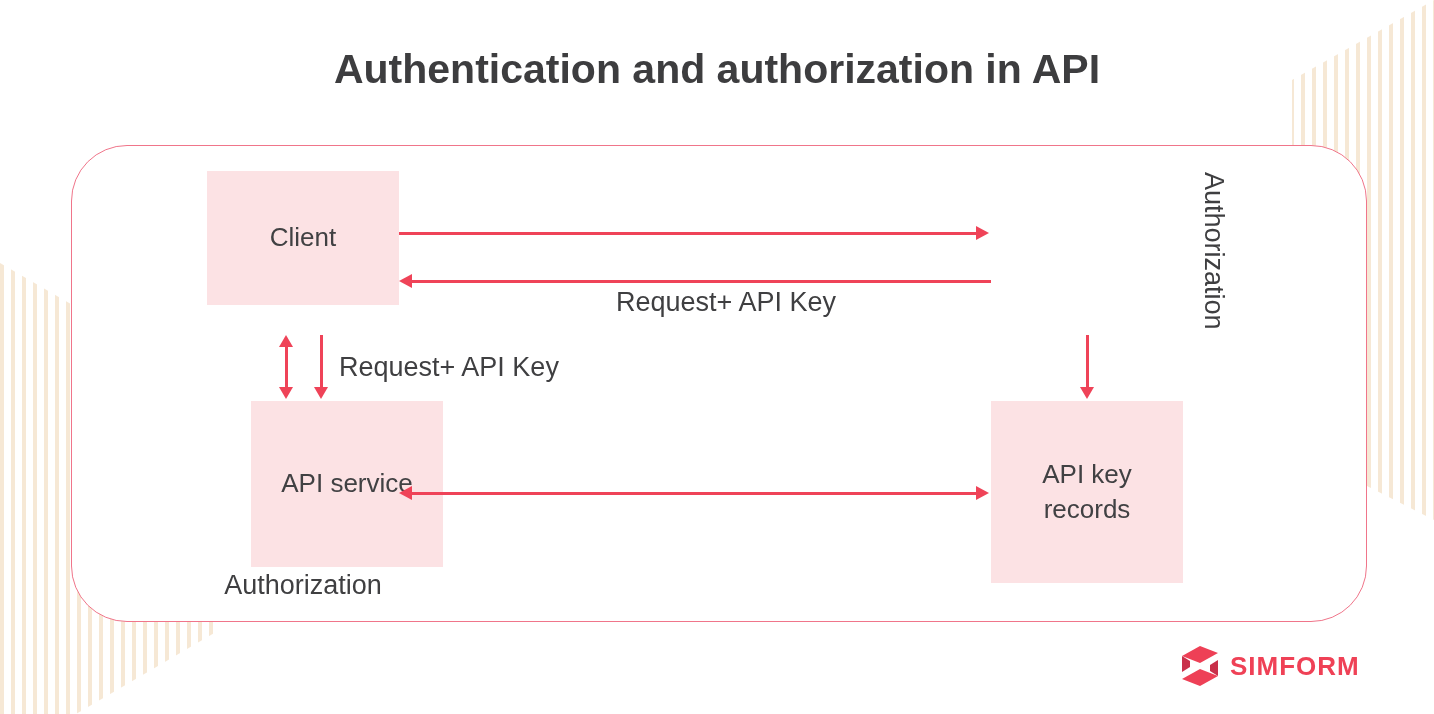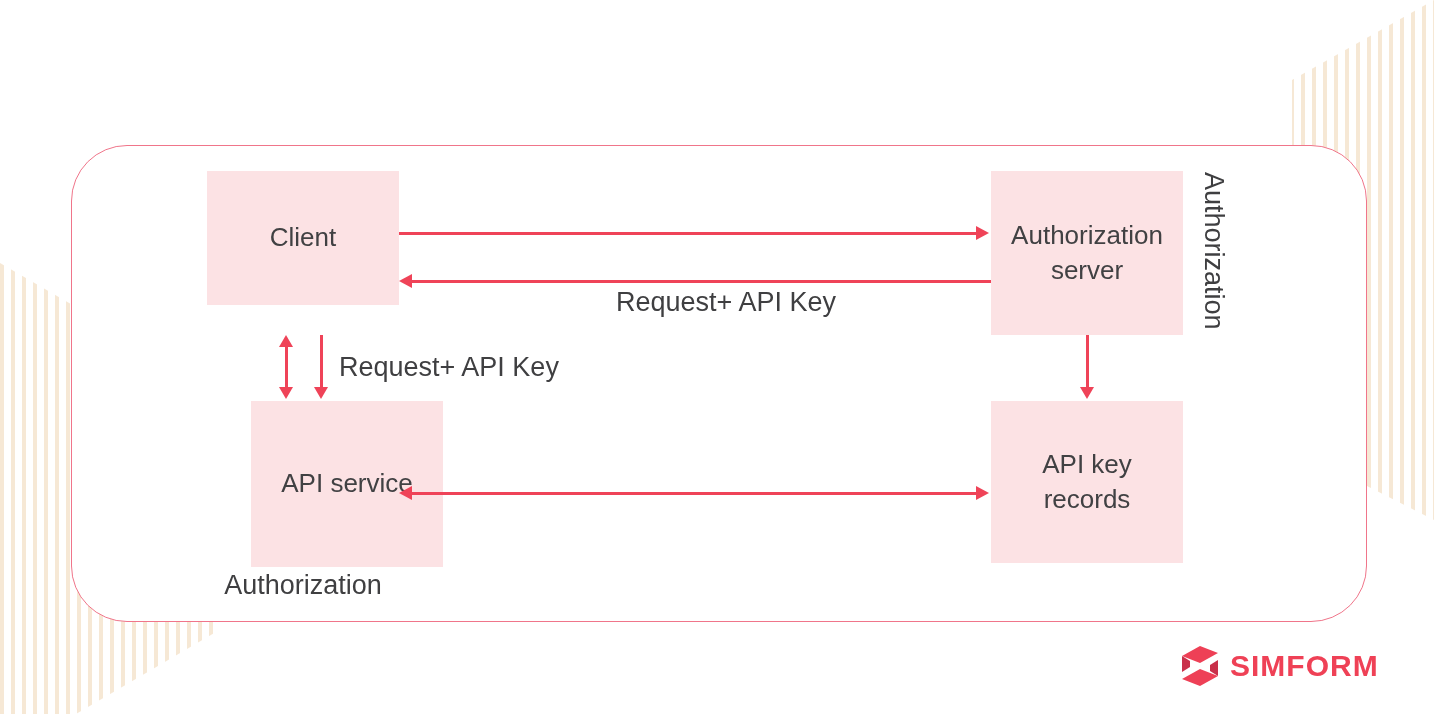--- a/index.html
+++ b/index.html
@@ -23,58 +23,56 @@
   .panel { position:absolute; z-index:1; left:71px; top:145px; width:1296px; height:477px;
     background:#ffffff; border:1.5px solid #f0758a; border-radius:56px; }
 
   
   .node { position:absolute; background:#fce2e4; color:#414143; font-size:26px;
     display:flex; align-items:center; justify-content:center; text-align:center;
     line-height:1.35; padding:0 20px; }
   .node-client          { left:135px; top:25px;  width:192px; height:134px; }
   .node-auth-server     { left:919px; top:25px;  width:192px; height:164px; }
   .node-api-service     { left:135px; top:255px; width:192px; height:166px;margin-left:44px; }
-  .node-api-key-records { left:919px; top:255px; width:192px; height:162px; }
+  .node-api-key-records { left:919px; top:255px; width:192px; height:182px; }
 
   
   .line { position:absolute; background:#ef4358; }
   .ah { position:absolute; width:0; height:0; }
   .ah-right { border-top:7px solid transparent; border-bottom:7px solid transparent; border-left:13px solid #ef4358; }
   .ah-left  { border-top:7px solid transparent; border-bottom:7px solid transparent; border-right:13px solid #ef4358; }
   .ah-down  { border-left:7px solid transparent; border-right:7px solid transparent; border-top:12px solid #ef4358; }
   .ah-up    { border-left:7px solid transparent; border-right:7px solid transparent; border-bottom:12px solid #ef4358; }
 
   
   .edge-label { position:absolute; color:#3f3f41; font-size:27px; white-space:nowrap; }
   .label-request-top  { left:454px; top:141px; width:400px; text-align:center; }
   .label-request-left { left:267px; top:206px; }
   .label-auth-bottom  { left:115px; top:424px; width:232px; text-align:center; }
   .label-auth-right   { left:1126px; top:26px; writing-mode:vertical-rl; }
 
   
   .brand { position:absolute; z-index:2; left:1178px; top:643px; display:flex;
     align-items:center; gap:8px; }
-  .brand-text { font-size:30px; font-weight:700; color:#ef4156; letter-spacing:1px; }
+  .brand-text { font-size:26px; font-weight:700; color:#ef4156; letter-spacing:1px; }
 </style>
 </head>
 <body>
 
 <div id="stage">
 
   <div class="stripes stripes-left"></div>
   <div class="stripes stripes-right"></div>
 
+  <div class="title">Authentication and authorization in API</div>
 
   <div class="panel">
 
     <div class="node node-client">
       <span>Client</span>
-    </div>
-    <div class="node node-auth-server">
-      <span>Authorization server</span>
     </div>
     <div class="node node-api-service">
       <span>API service</span>
     </div>
     <div class="node node-api-key-records">
       <span>API key records</span>
     </div>
 
     <div>
       <div class="line" style="left:327px; top:85.5px; width:578px; height:3px;"></div>

